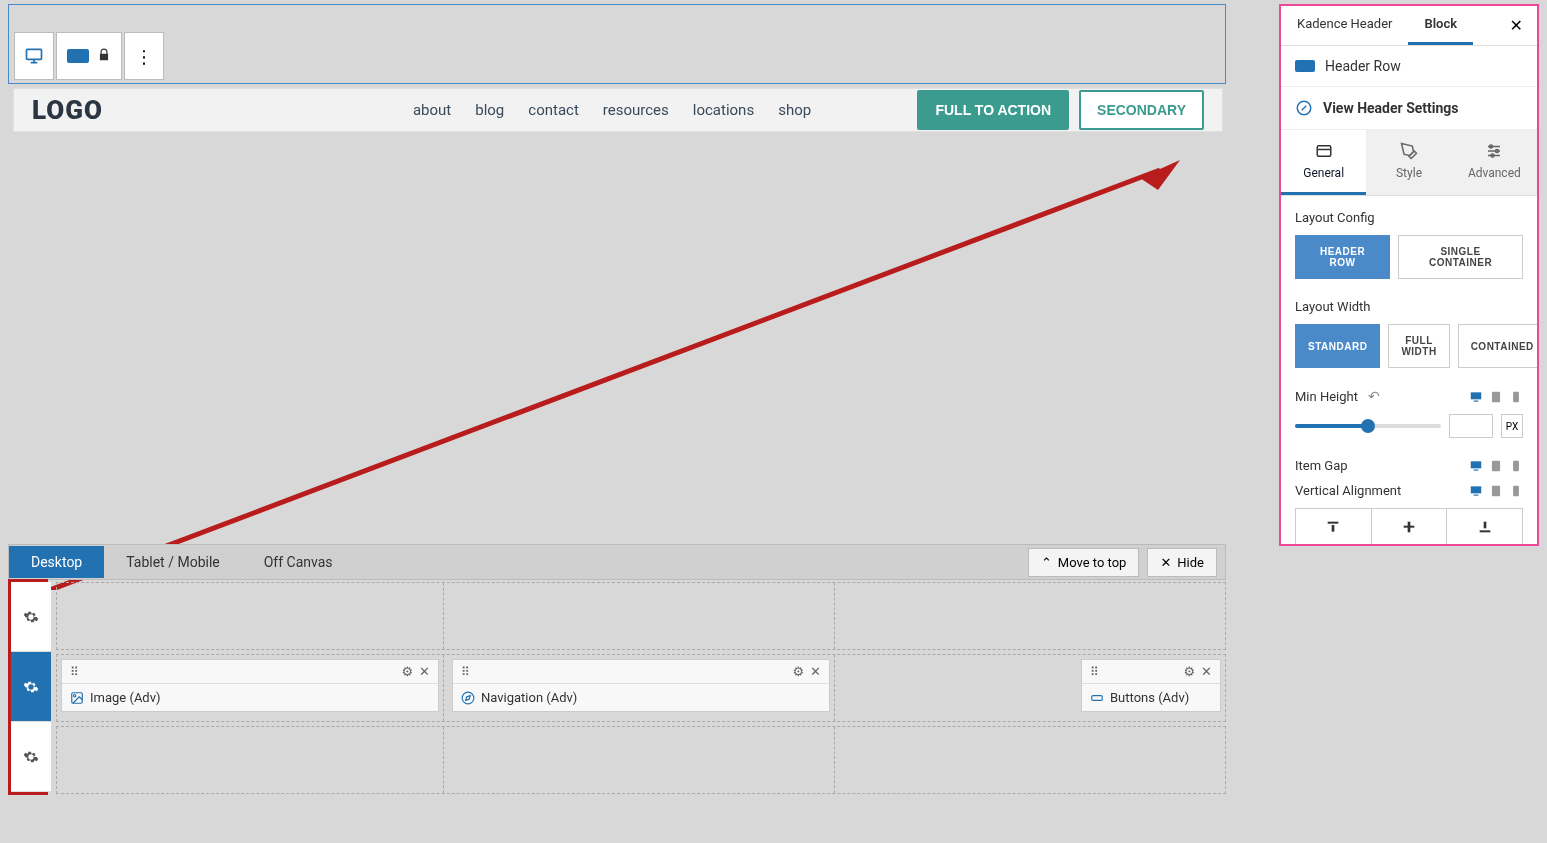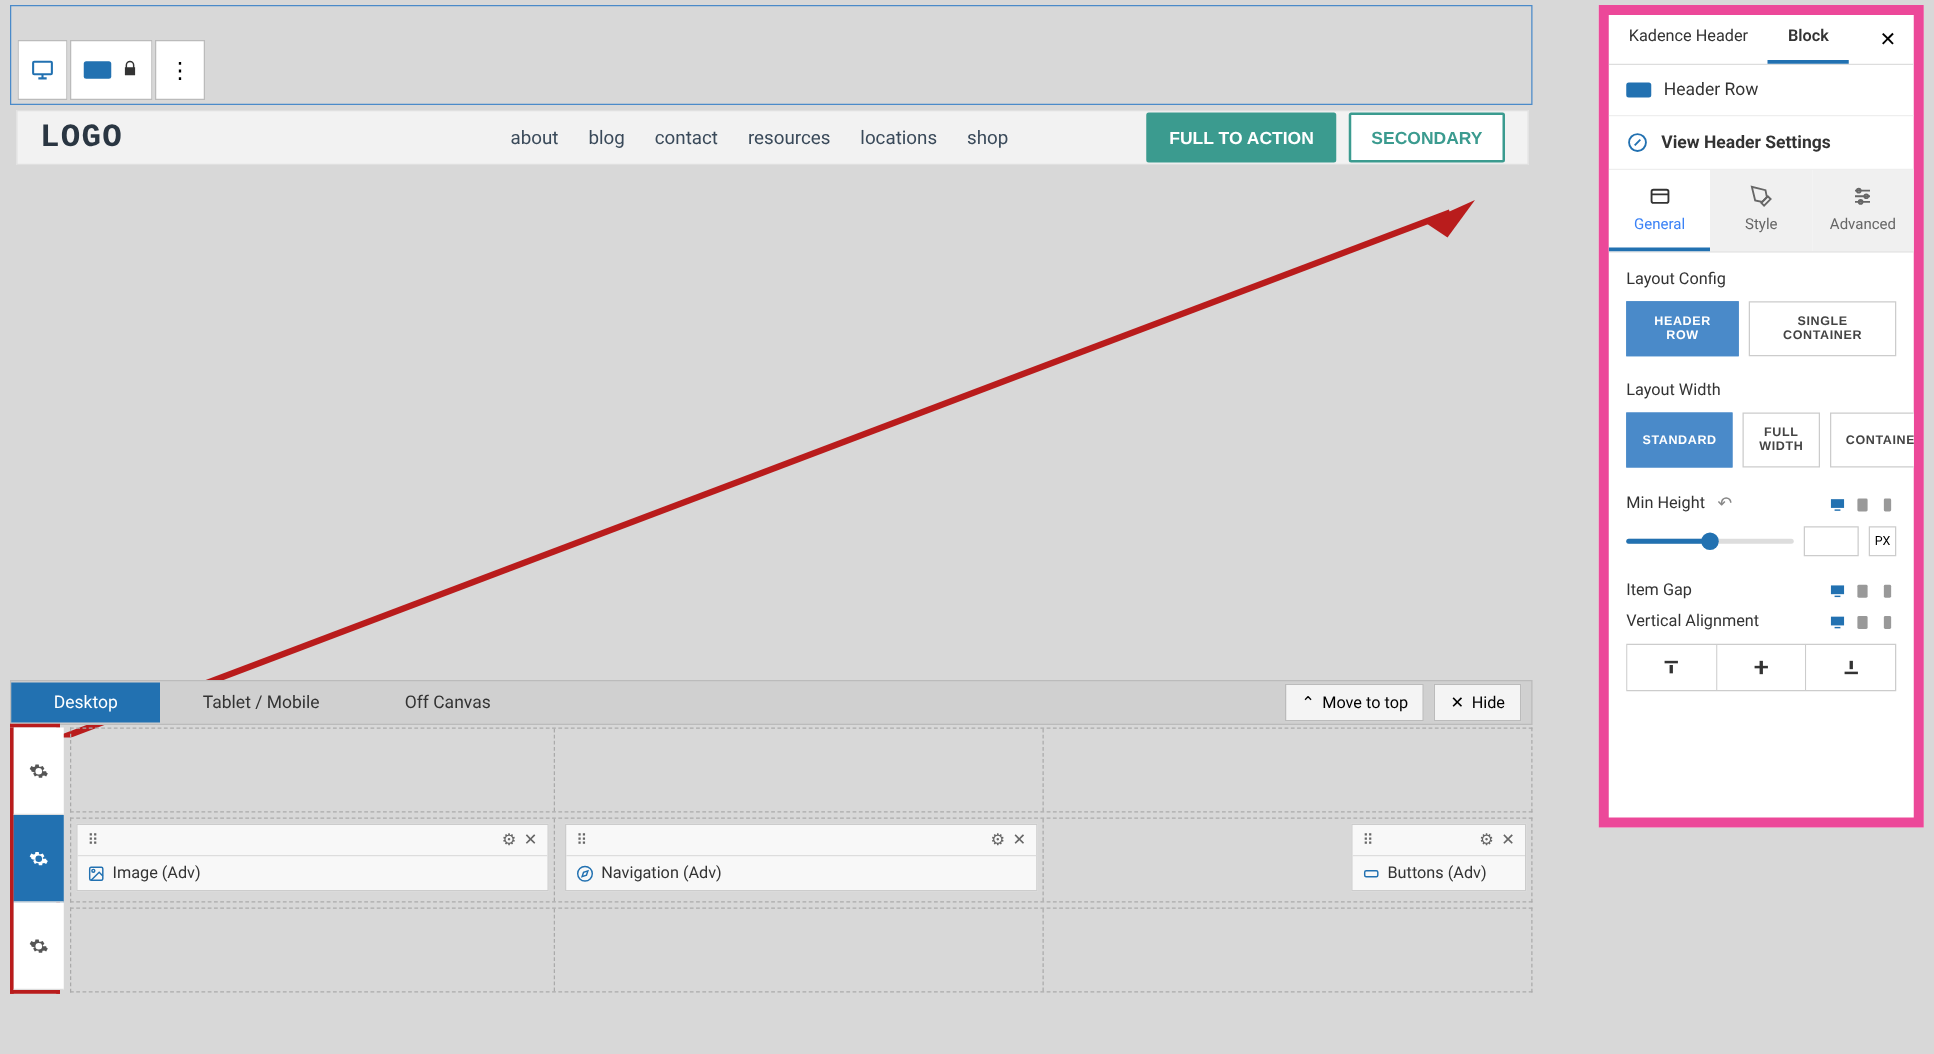--- a/index.html
+++ b/index.html
@@ -10,36 +10,36 @@
 .top-toolbar { position: absolute; left: 14px; top: 32px; display: flex; gap: 2px; }
 .tb-btn { width: 40px; height: 48px; background: #fff; border: 1px solid #bbb; display: flex; align-items: center; justify-content: center; cursor: pointer; }
 .tb-btn svg { width: 20px; height: 20px; }
 .tb-group { display: flex; background: #fff; border: 1px solid #bbb; height: 48px; align-items: center; padding: 0 10px; gap: 8px; }
 .tb-pill { width: 22px; height: 14px; background: #2271b1; border-radius: 2px; }
 .tb-lock svg { width: 14px; height: 14px; }
 .tb-dots { width: 40px; height: 48px; background: #fff; border: 1px solid #bbb; display: flex; align-items: center; justify-content: center; cursor: pointer; font-size: 18px; }
 
 
 .preview-header { position: absolute; left: 13px; top: 88px; width: 1210px; height: 44px; background: #f2f2f2; border: 1px solid #e0e0e0; display: flex; align-items: center; padding: 0 18px; }
-.logo { font-weight: 900; font-size: 26px; letter-spacing: 1px; color: #2a3642; font-family: Liberation Mono, monospace; }
+.logo { font-weight: 900; font-size: 26px; letter-spacing: 1px; color: #2a3642; }
 .nav { display: flex; gap: 24px; margin-left: 310px; color: #3a4a5a; font-size: 15px; }
 .nav span { cursor: pointer; }
 .header-actions { margin-left: auto; display: flex; gap: 10px; }
 .cta-btn { background: #3b9b8f; color: #fff; border: none; padding: 12px 18px; font-size: 14px; font-weight: 600; cursor: pointer; border-radius: 2px; }
 .sec-btn { background: #fff; color: #3b9b8f; border: 2px solid #3b9b8f; padding: 10px 16px; font-size: 14px; font-weight: 600; cursor: pointer; border-radius: 2px; }
 
 
 .canvas-bg { position: absolute; left: 8px; top: 132px; width: 1218px; height: 410px; background: #d8d8d8; }
 
 
 .arrow-line { position: absolute; left: 50px; top: 160px; width: 1130px; height: 430px; pointer-events: none; }
 
 
 .bottom-tabs { position: absolute; left: 8px; top: 544px; width: 1218px; height: 36px; background: #d0d0d0; display: flex; align-items: center; border: 1px solid #bbb; }
-.tab { padding: 8px 34px; font-size: 14px; color: #333; cursor: pointer; }
+.tab { padding: 8px 22px; font-size: 14px; color: #333; cursor: pointer; }
 .tab.active { background: #2271b1; color: #fff; }
 .tab-right { margin-left: auto; display: flex; gap: 8px; padding-right: 8px; }
 .tab-right-btn { background: #f4f4f4; border: 1px solid #bbb; padding: 6px 12px; font-size: 13px; cursor: pointer; display: flex; align-items: center; gap: 6px; }
 
 
 .builder { position: absolute; left: 8px; top: 582px; width: 1218px; }
 .left-gears { position: absolute; left: 0; top: 0; width: 40px; border: 3px solid #b91c1c; border-top: none; }
 .gear-cell { width: 40px; height: 70px; display: flex; align-items: center; justify-content: center; background: #fff; border-bottom: 1px solid #ddd; cursor: pointer; }
 .gear-cell.active { background: #2271b1; color: #fff; }
 .gear-cell svg { width: 16px; height: 16px; }
@@ -52,37 +52,37 @@
 
 .block-chip { position: absolute; left: 4px; top: 4px; right: 4px; background: #f8f8f8; border: 1px solid #ccc; }
 .chip-top { display: flex; align-items: center; padding: 4px 8px; border-bottom: 1px solid #ddd; }
 .chip-drag { font-size: 12px; color: #666; cursor: move; }
 .chip-controls { margin-left: auto; display: flex; gap: 6px; color: #666; font-size: 13px; }
 .chip-controls span { cursor: pointer; }
 .chip-body { display: flex; align-items: center; gap: 6px; padding: 6px 8px; font-size: 13px; color: #333; }
 .chip-body svg { width: 14px; height: 14px; }
 
 
-.sidebar { position: absolute; right: 8px; top: 4px; width: 260px; height: 658px; background: #fff; border: 8px solid #ec4899; overflow: hidden; }
+.sidebar { position: absolute; right: 8px; top: 4px; width: 260px; height: 542px; background: #fff; border: 2px solid #ec4899; overflow: hidden; }
 .side-tabs { display: flex; border-bottom: 1px solid #ddd; height: 40px; }
 .side-tab { padding: 10px 16px; font-size: 13px; color: #333; cursor: pointer; }
 .side-tab.active { border-bottom: 3px solid #2271b1; font-weight: 600; }
 .side-close { margin-left: auto; padding: 10px 14px; cursor: pointer; font-size: 16px; }
 
 .side-block { display: flex; align-items: center; gap: 10px; padding: 12px 14px; border-bottom: 1px solid #eee; }
 .side-block .pill { width: 20px; height: 12px; background: #2271b1; border-radius: 2px; }
 .side-block .label { font-size: 14px; color: #333; }
 
 .side-link { display: flex; align-items: center; gap: 10px; padding: 12px 14px; border-bottom: 1px solid #eee; cursor: pointer; }
 .side-link svg { width: 18px; height: 18px; color: #2271b1; }
 .side-link span { font-size: 14px; color: #333; font-weight: bold; }
 
 .sub-tabs { display: flex; border-bottom: 1px solid #ddd; }
 .sub-tab { flex: 1; text-align: center; padding: 12px 4px; font-size: 12px; color: #666; cursor: pointer; background: #f0f0f0; display:flex; flex-direction:column; align-items:center; gap:6px;}
-.sub-tab.active { background: #fff; border-bottom: 3px solid #2271b1; color: #3b82f6; }
+.sub-tab.active { background: #fff; border-bottom: 3px solid #2271b1; color: #0f172a; }
 .sub-tab svg { width: 18px; height: 18px; }
 
 .panel { padding: 14px; }
 .panel-label { font-size: 13px; color: #333; margin-bottom: 10px; display:flex; align-items:center; gap:6px;}
 .btn-group { display: flex; gap: 8px; margin-bottom: 20px; }
 .opt-btn { border: 1px solid #ccc; background: #fff; padding: 10px 12px; font-size: 10px; font-weight: 700; letter-spacing: 0.5px; cursor: pointer; color: #444; }
 .opt-btn.active { background: #4a8ac9; color: #fff; border-color: #4a8ac9; }
 
 .device-icons { display: flex; gap: 6px; margin-left: auto; }
 .device-icons svg { width: 14px; height: 14px; color: #999; cursor: pointer; }

